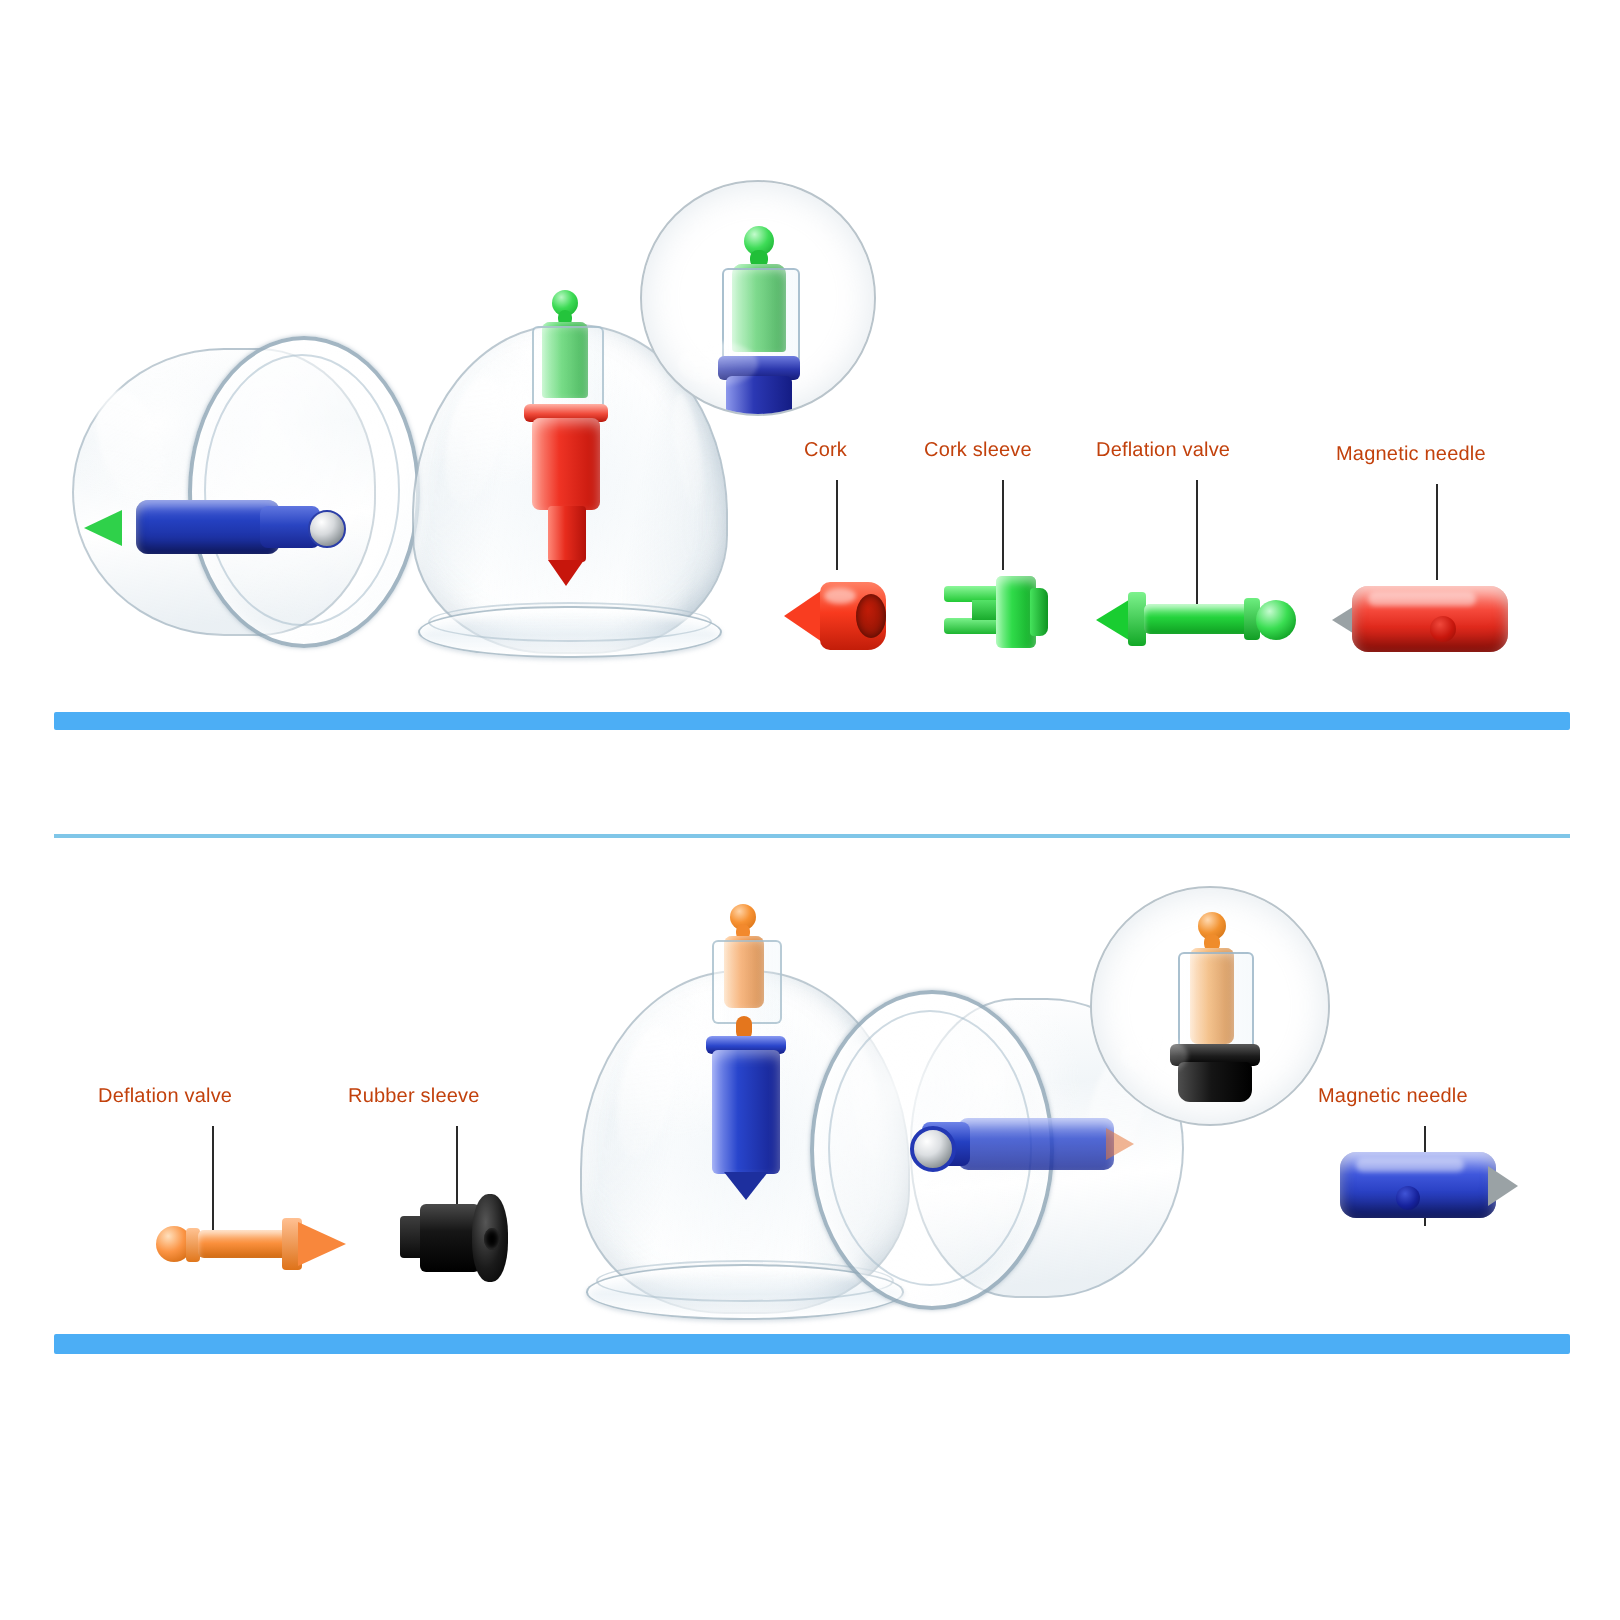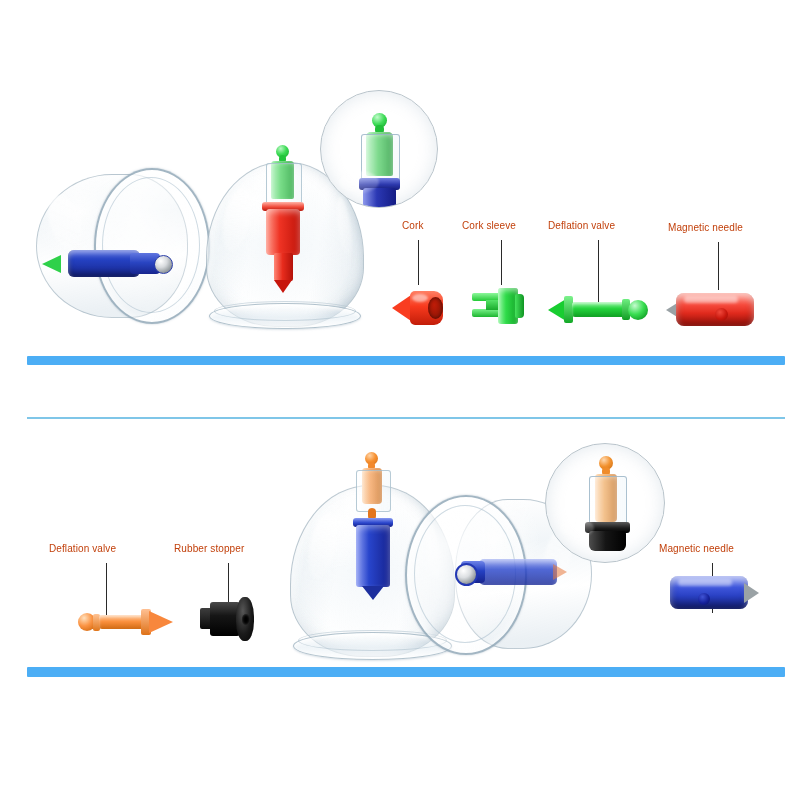--- a/index.html
+++ b/index.html
@@ -318,21 +318,21 @@
                   background:linear-gradient(180deg,#5a5a5a 0%,#1c1c1c 55%,#000 100%);"></div>
       <div class="cyl" style="left:9px;top:75px;width:37px;height:20px;border-radius:3px 3px 6px 6px;
                   background:linear-gradient(90deg,#4e4e4e 0%,#151515 45%,#000 100%);"></div>
     </div>
     <div class="cup-gloss" style="left:14px;top:74px;width:34px;height:20px;opacity:.5;"></div>
   </div>
 
   <div class="label" style="left:49px;top:544px;">Deflation valve</div>
   <div class="leader" style="left:106px;top:563px;height:56px;"></div>
 
-  <div class="label" style="left:174px;top:544px;">Rubber stopper</div>
+  <div class="label" style="left:174px;top:544px;">Rubber sleeve</div>
   <div class="leader" style="left:228px;top:563px;height:45px;"></div>
 
   <div class="label" style="left:659px;top:544px;">Magnetic needle</div>
   <div class="leader" style="left:712px;top:563px;height:50px;"></div>
 
   <div class="part" style="left:78px;top:608px;width:104px;height:28px;">
     <div class="ball" style="left:0;top:5px;width:18px;height:18px;
                 background:radial-gradient(circle at 34% 28%, #ffe0bd 0%, #fb9444 45%, #d2690f 88%);"></div>
     <div style="position:absolute;left:15px;top:6px;width:7px;height:17px;border-radius:2px;
                 background:linear-gradient(180deg,#ffc394,#e0761b);"></div>

